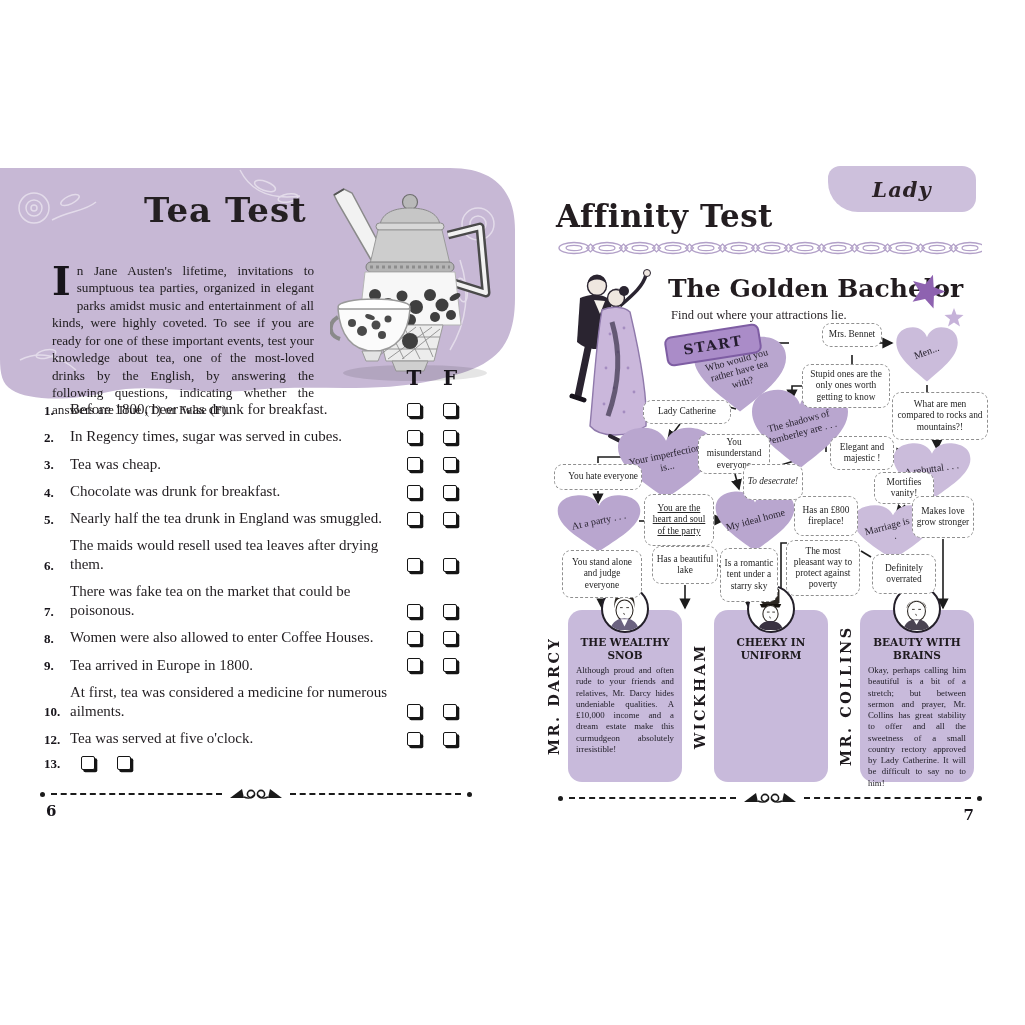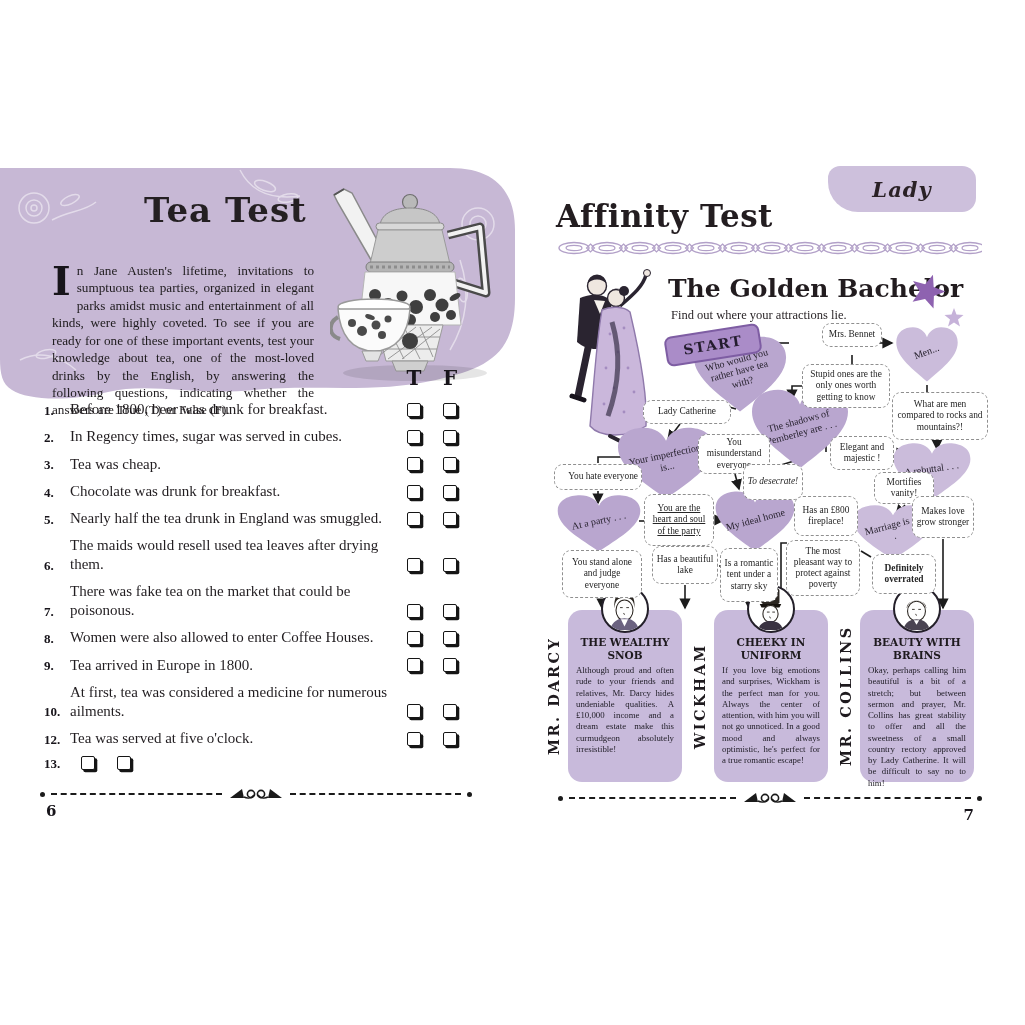--- a/index.html
+++ b/index.html
@@ -525,21 +525,21 @@
         </div>
         <div class="fbox" style="left: 112px; top: 386px; width: 66px; height: 38px;">
           <span>Has a beautiful lake</span>
         </div>
         <div class="fbox" style="left: 180px; top: 388px; width: 58px; height: 54px;">
           <span>Is a romantic tent under a starry sky</span>
         </div>
         <div class="fbox" style="left: 246px; top: 380px; width: 74px; height: 56px;">
           <span>The most pleasant way to protect against poverty</span>
         </div>
-        <div class="fbox" style="left: 332px; top: 394px; width: 64px; height: 40px; font-weight: bold;">
+        <div class="fbox" style="left: 332px; top: 394px; width: 64px; height: 40px;">
           <span>Definitely overrated</span>
         </div>
       </div>
 
     <div class="abs start-tag">START</div>
 
     <div>
         <div class="vlabel" style="left: 0px;">MR. DARCY</div>
         <div class="rcard" style="left: 28px;">
           <div class="portrait">
@@ -559,21 +559,20 @@
           <div class="portrait">
             <svg width="43" height="43" viewBox="0 0 48 48">
               <rect x="14" y="2" width="20" height="17" rx="2" fill="#2c2722"></rect>
               <path d="M12,19 L36,19 L34,23 L14,23 Z" fill="#17130f"></path>
               <ellipse cx="24" cy="30" rx="8.5" ry="9.5" fill="#fdfdfd" stroke="#2c2722" stroke-width="1.2"></ellipse>
               <path d="M20,28 h3 M26,28 h3 M23,33 l1,2" stroke="#2c2722" stroke-width="1" fill="none"></path>
               <path d="M10,48 C12,40 18,38 24,38 C30,38 36,40 38,48 Z" fill="#3a3342"></path>
             </svg>
           </div>
           <div class="rhead">CHEEKY IN UNIFORM</div>
-          <div class="rbody">If you love big emotions and surprises, Wickham is the perfect man for you. Always the center of attention, with him you will not go unnoticed. In a good mood and always optimistic, he's perfect for a true romantic escape!</div>
         </div>
         <div class="vlabel" style="left: 292px;">MR. COLLINS</div>
         <div class="rcard" style="left: 320px;">
           <div class="portrait">
             <svg width="43" height="43" viewBox="0 0 48 48">
               <ellipse cx="24" cy="27" rx="10" ry="11" fill="#fdfdfd" stroke="#2c2722" stroke-width="1.2"></ellipse>
               <path d="M13,24 C13,12 35,12 35,24 C33,17 29,15 24,15 C19,15 15,17 13,24 Z" fill="#2c2722"></path>
               <path d="M19,25 h3 M26,25 h3 M23,30 l1,2" stroke="#2c2722" stroke-width="1" fill="none"></path>
               <path d="M9,48 C11,39 18,36 24,36 C30,36 37,39 39,48 Z" fill="#4a4452"></path>
               <path d="M21,37 L24,42 L27,37 Z" fill="#fff"></path>

